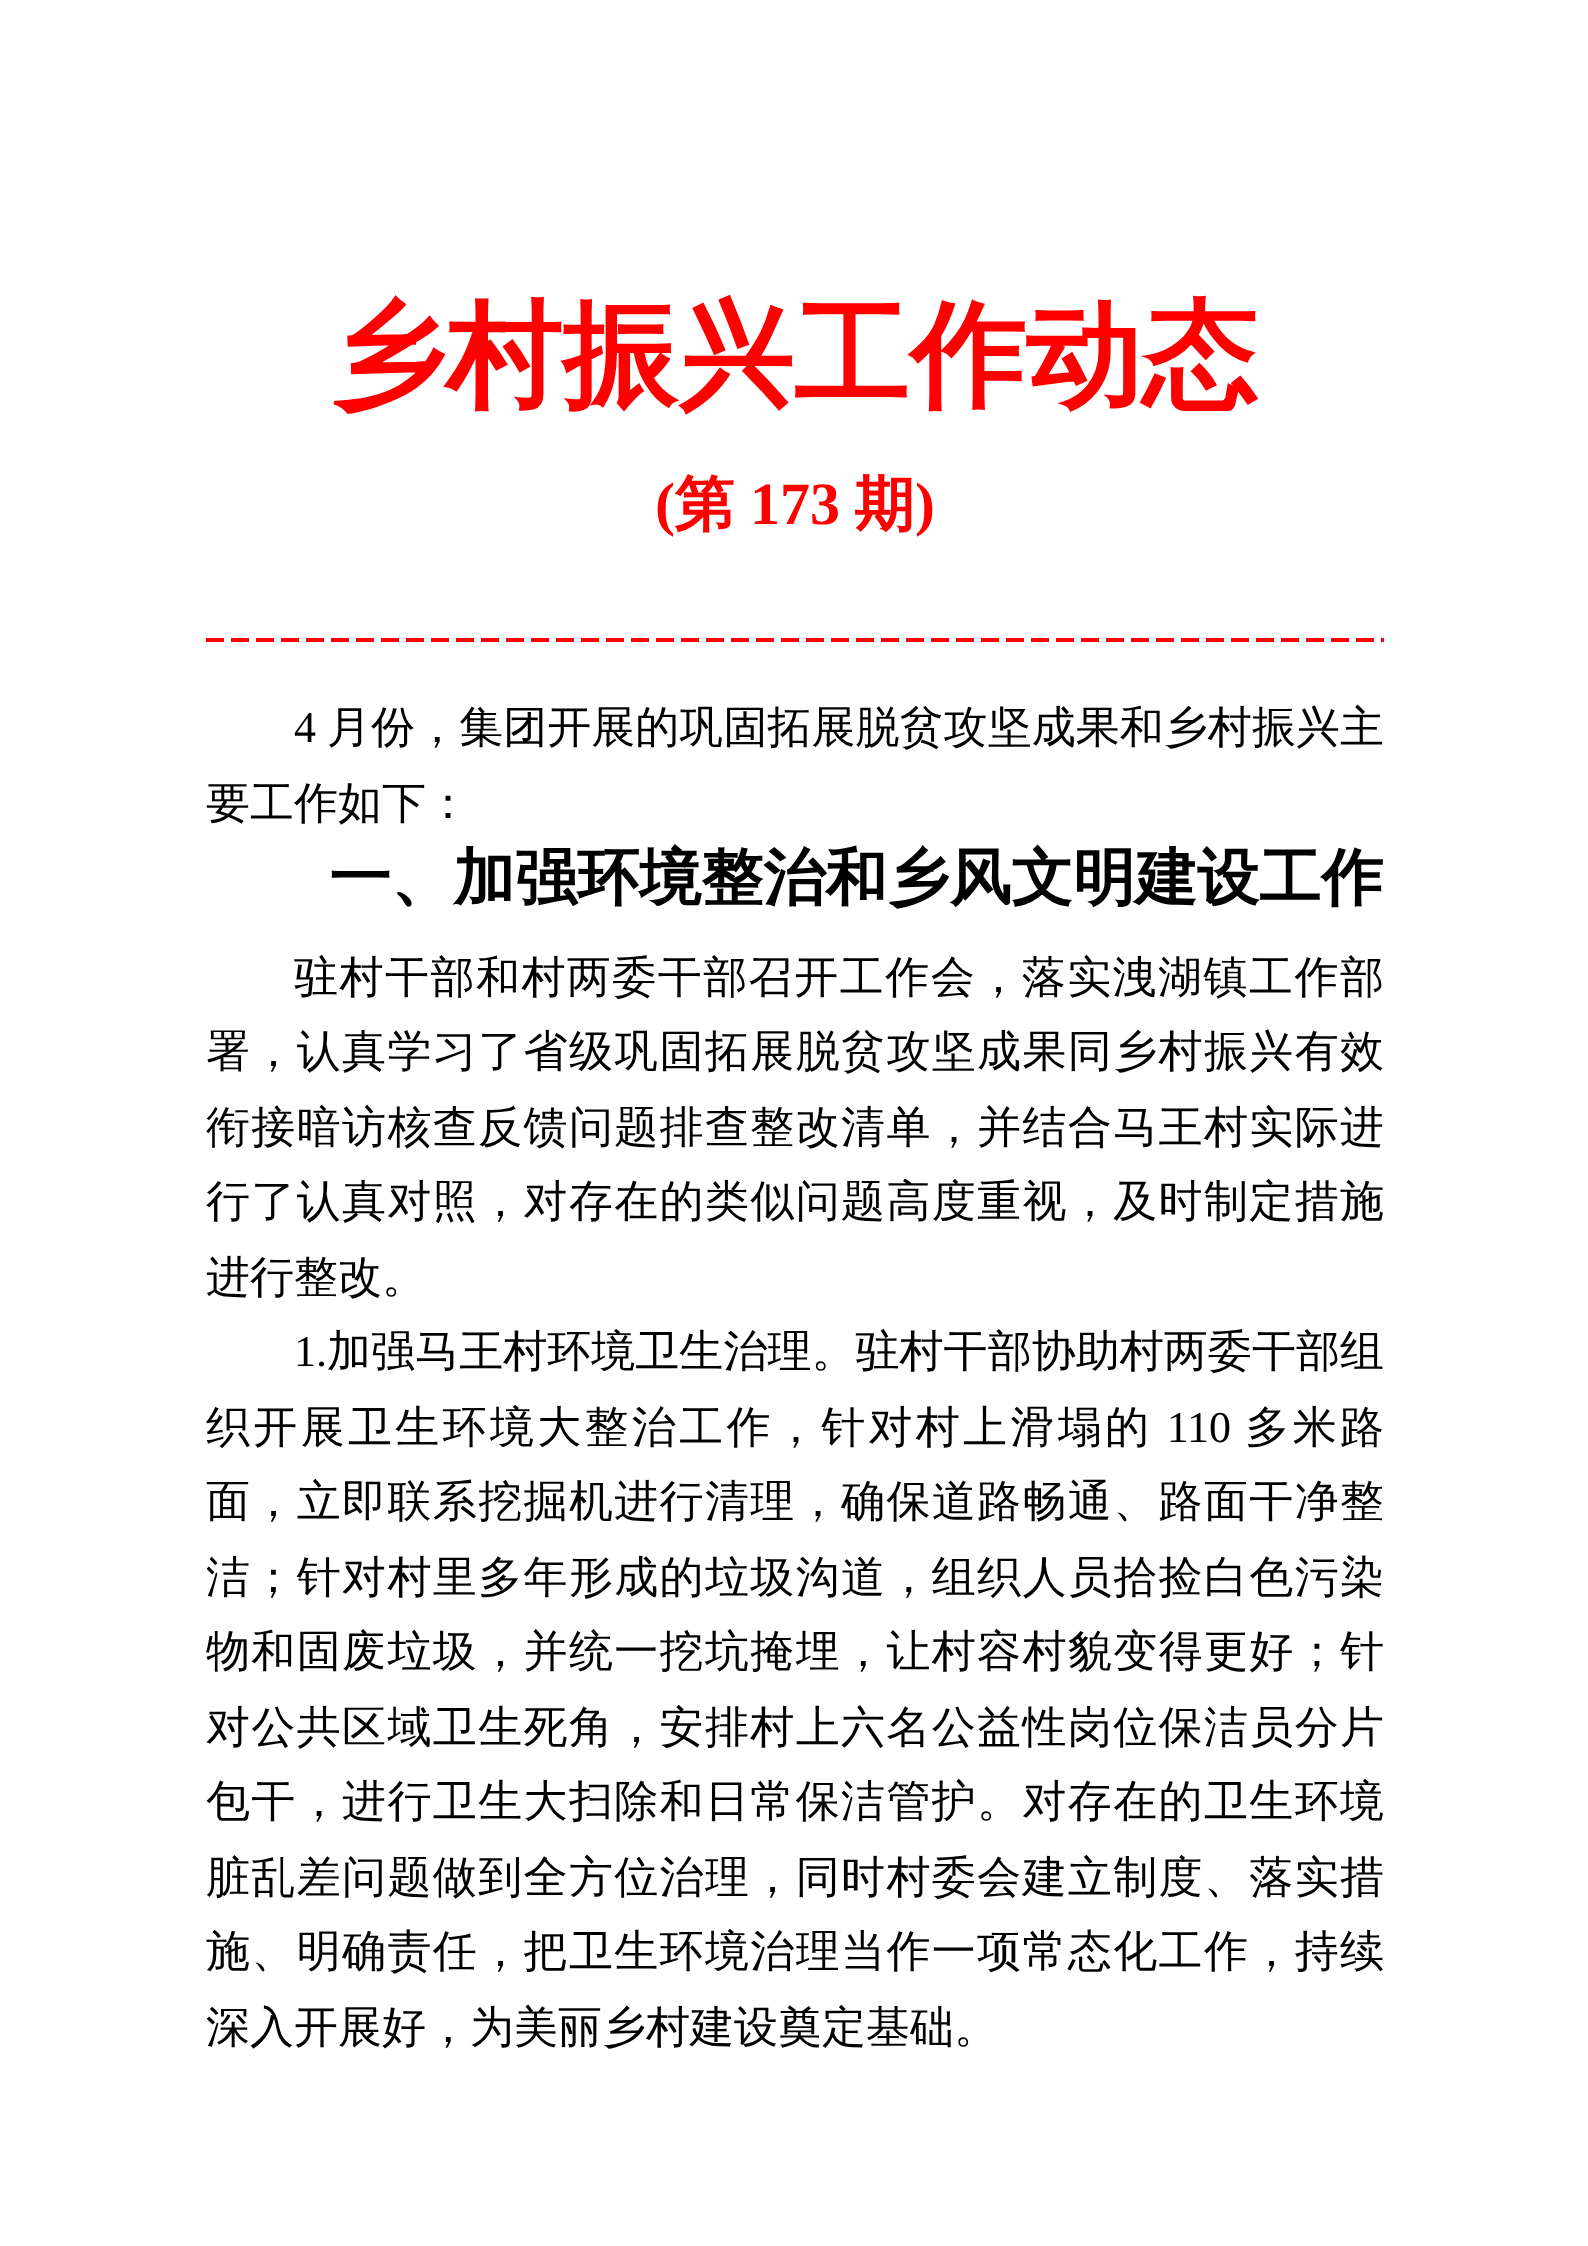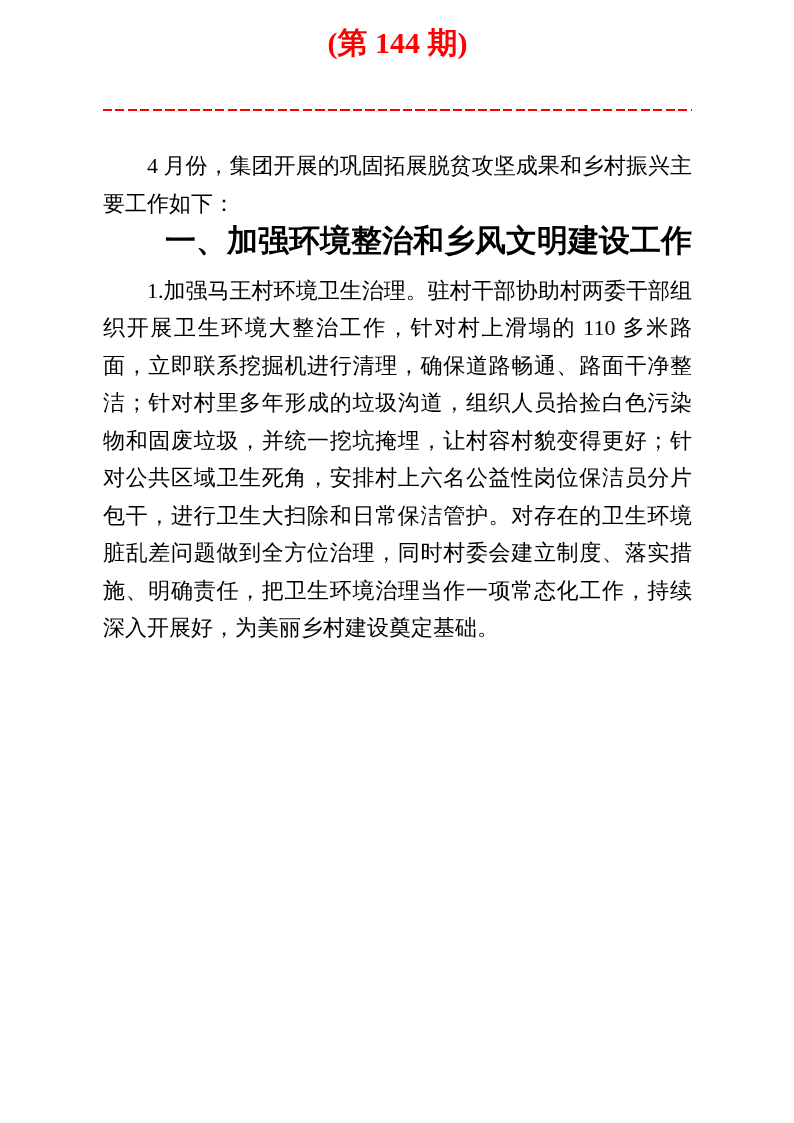--- a/index.html
+++ b/index.html
@@ -44,21 +44,21 @@
     margin-top:50px;
     height:2px;
     width:100%;
     background:repeating-linear-gradient(
       90deg,
       var(--accent) 0px, var(--accent) 9px,
       transparent 9px, transparent 12.5px
     );
   }
   .body-text{
-    margin-top:36px;
+    margin-top:24px;
     color:var(--ink);
     font-size:22px;
     line-height:37.5px;
     text-align:justify;
     text-justify:inter-character;
   }
   .body-text p{
     text-indent:2em;
     margin:0;
   }
@@ -72,28 +72,30 @@
     color:var(--ink);
     text-align:left;
   }
 </style>
 </head>
 <body>
 
 <div class="page">
   <div class="content">
 
+    <div class="doc-title">乡村振兴工作动态</div>
 
-    <div class="issue-line">(第 144 期)</div>
+    <div class="issue-line">(第 173 期)</div>
 
     <div class="dashed-separator"></div>
 
     <div class="body-text">
       <p>4 月份，集团开展的巩固拓展脱贫攻坚成果和乡村振兴主要工作如下：</p>
 
       <h2 class="section-heading">一、加强环境整治和乡风文明建设工作</h2>
 
+      <p>驻村干部和村两委干部召开工作会，落实洩湖镇工作部署，认真学习了省级巩固拓展脱贫攻坚成果同乡村振兴有效衔接暗访核查反馈问题排查整改清单，并结合马王村实际进行了认真对照，对存在的类似问题高度重视，及时制定措施进行整改。</p>
 
       <p>1.加强马王村环境卫生治理。驻村干部协助村两委干部组织开展卫生环境大整治工作，针对村上滑塌的 110 多米路面，立即联系挖掘机进行清理，确保道路畅通、路面干净整洁；针对村里多年形成的垃圾沟道，组织人员拾捡白色污染物和固废垃圾，并统一挖坑掩埋，让村容村貌变得更好；针对公共区域卫生死角，安排村上六名公益性岗位保洁员分片包干，进行卫生大扫除和日常保洁管护。对存在的卫生环境脏乱差问题做到全方位治理，同时村委会建立制度、落实措施、明确责任，把卫生环境治理当作一项常态化工作，持续深入开展好，为美丽乡村建设奠定基础。</p>
     </div>
 
   </div>
 </div>
 
 </body></html>

